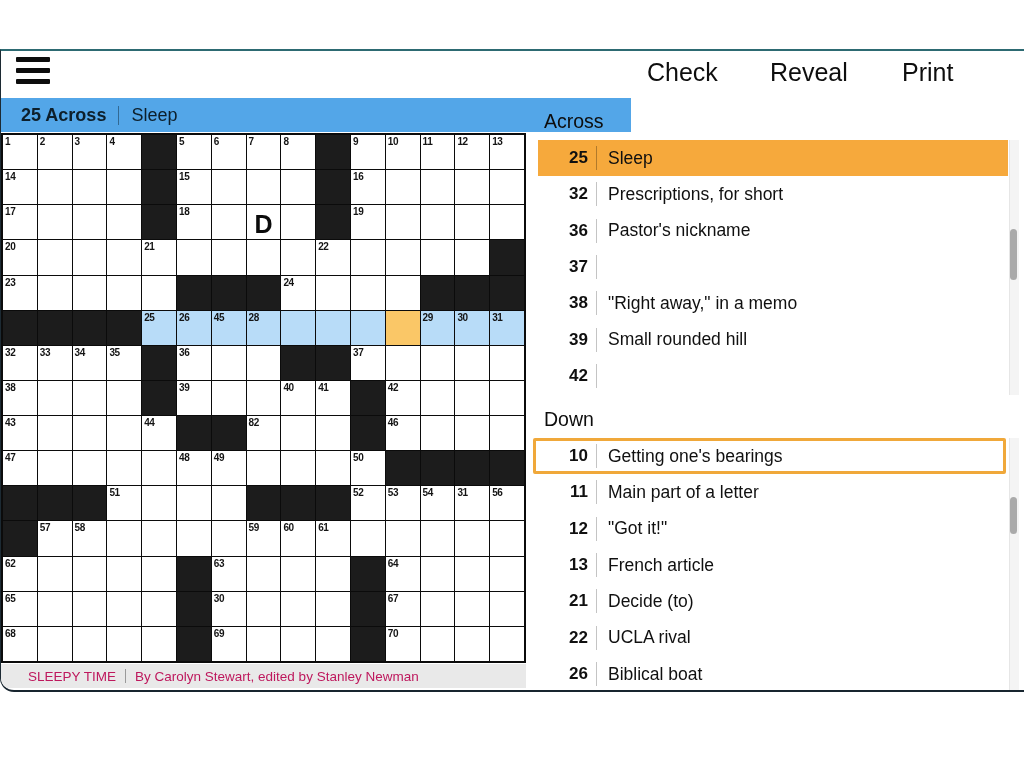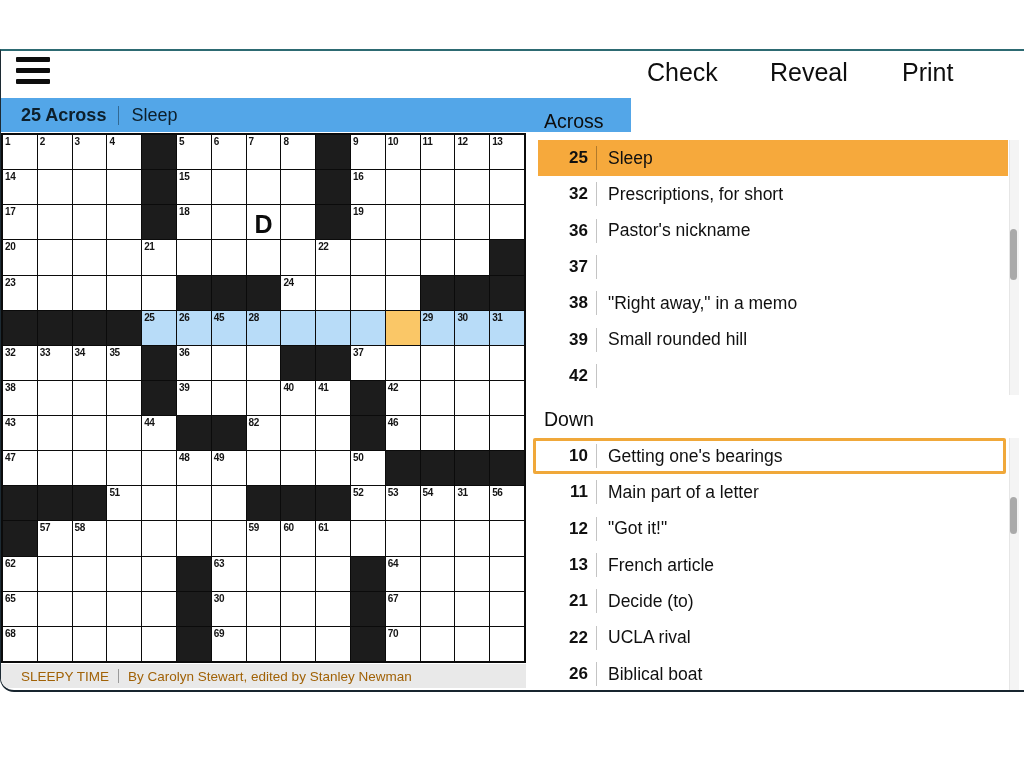--- a/index.html
+++ b/index.html
@@ -35,22 +35,22 @@
   .cell.black{background:var(--black-cell);}
   .cell.hl{background:var(--cell-highlight);}
   .cell.cursor{background:var(--cell-cursor);}
   .cell .num{position:absolute;left:2px;top:1px;font-size:10px;font-weight:bold;
              letter-spacing:-0.4px;color:#141414;line-height:1.1;}
   .cell .letter{position:absolute;left:0;right:0;bottom:2px;text-align:center;
                 font-size:25px;font-weight:bold;color:#0b0b0b;line-height:1;}
 
   
   .footer{position:absolute;left:0;top:613px;width:525px;height:24px;background:var(--footer-bg);
-          display:flex;align-items:center;box-sizing:border-box;padding-left:20px;
-          font-size:13.5px;color:#a16207;}
+          display:flex;align-items:center;box-sizing:border-box;padding-left:27px;
+          font-size:13.5px;color:#be185d;}
   .footer .f-div{width:1px;height:14px;background:#9a9a9a;margin:0 9px;}
 
   
   .sec-head{position:absolute;left:543px;font-size:19.5px;font-weight:normal;color:#0d0d0d;}
   .h-across{top:59px}.h-down{top:357px}
   .clue-list{position:absolute;left:537px;width:470px;}
   .l-across{top:89px}.l-down{top:387px}
   .clue-row{display:flex;align-items:center;height:36.34px;box-sizing:border-box;cursor:pointer;}
   .clue-num{width:50px;text-align:right;font-weight:bold;font-size:17px;flex:none;color:#101010;}
   .clue-div{width:1px;height:24px;background:#c4c4c4;margin-left:8px;flex:none;}

